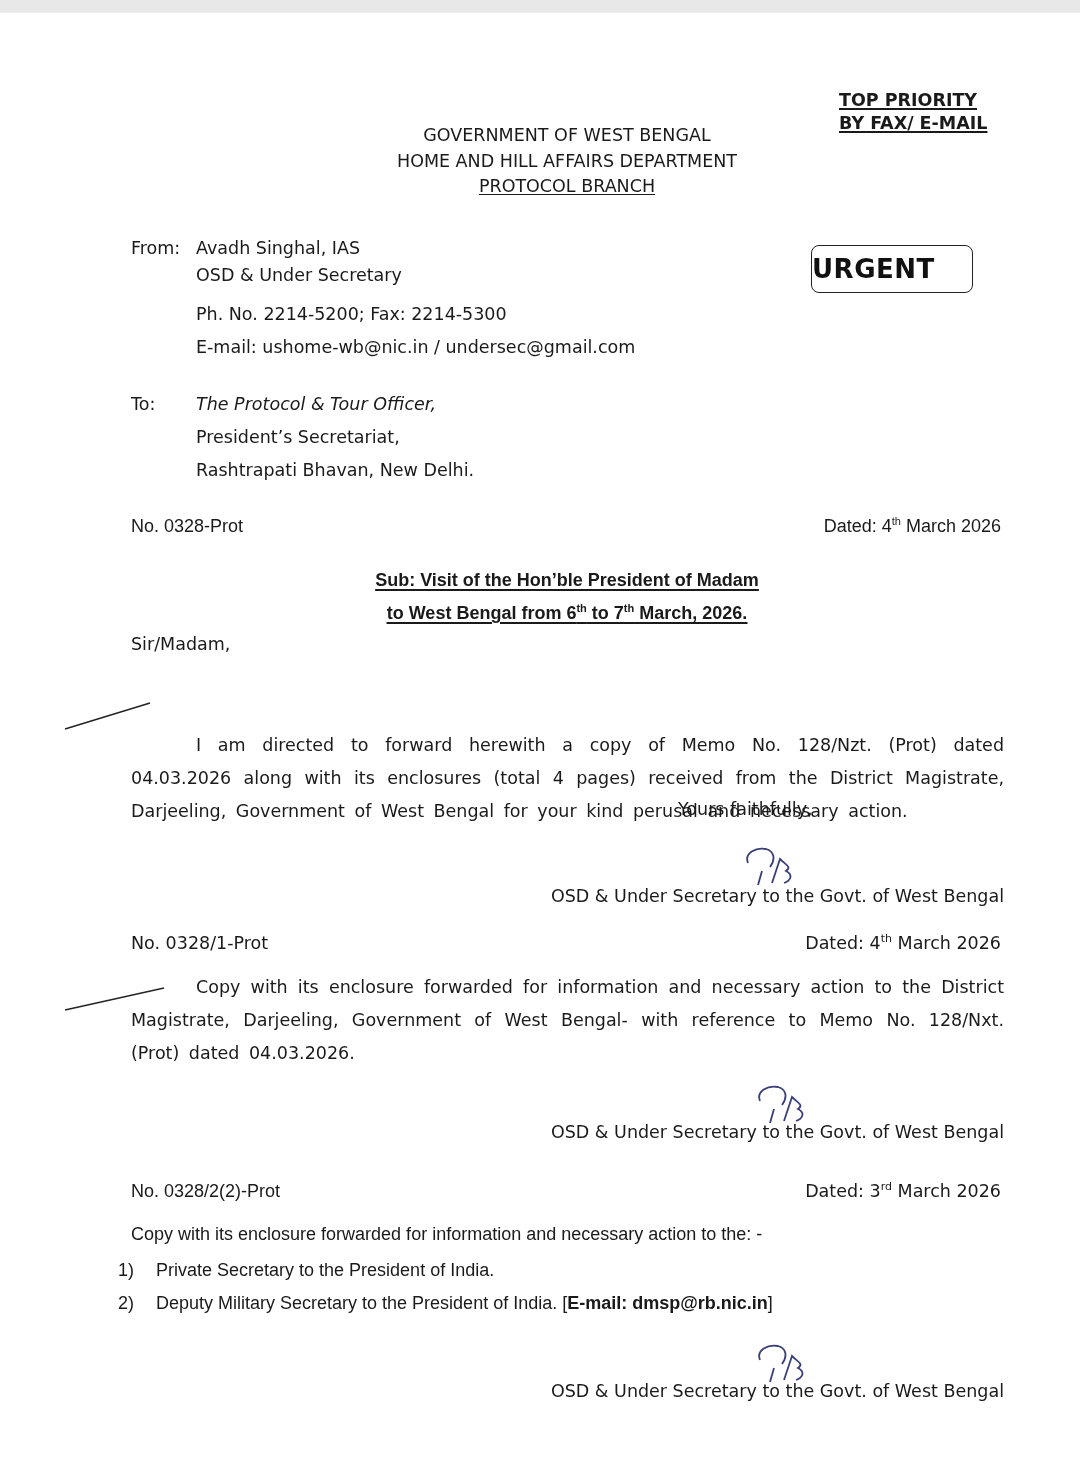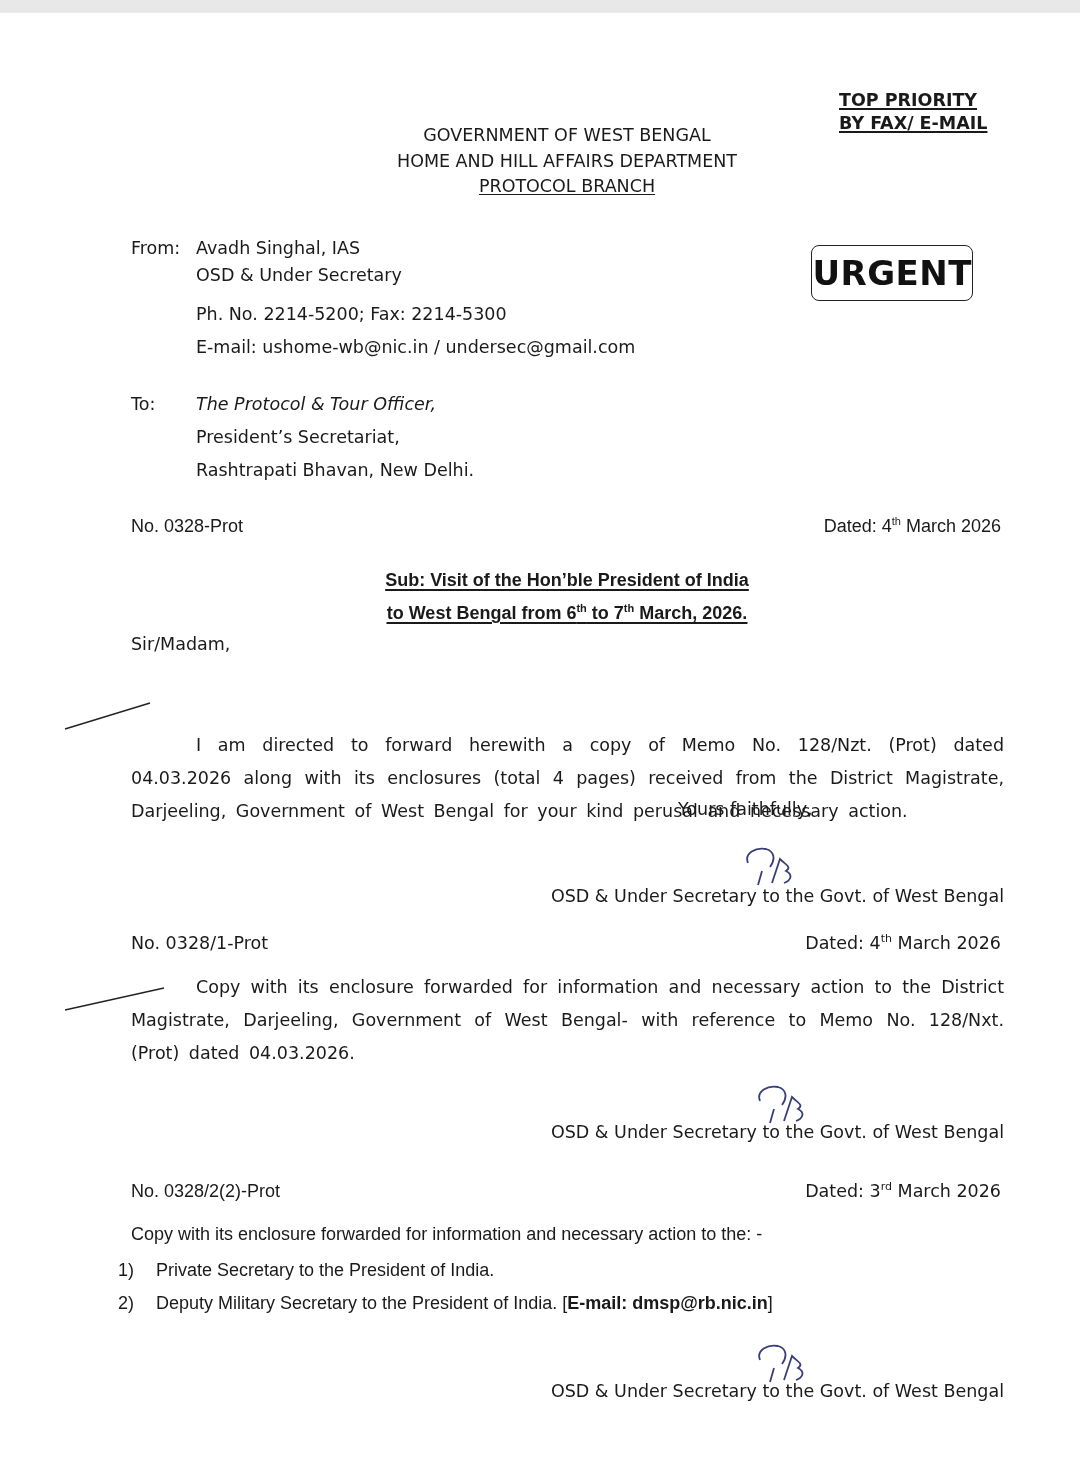--- a/index.html
+++ b/index.html
@@ -8,24 +8,24 @@
     font-family: "DejaVu Sans", sans-serif; color: #1a1a1a; font-size: 17.5px;
   }
   .topbar { position: absolute; left: 0; top: 0; width: 1080px; height: 12px; background: #e8e8e8; border-bottom: 1px solid #ededed; }
   .abs { position: absolute; white-space: nowrap; }
   .priority { left: 839px; top: 58px; font-weight: bold; font-size: 17.5px; line-height: 23px; text-decoration: underline; text-decoration-thickness: 2px; text-underline-offset: 2px; margin-top: 31px; }
   .header { left: 0; width: 1134px; top: 123px; text-align: center; font-size: 17.5px; line-height: 25.5px; }
   .header .u { text-decoration: underline; text-underline-offset: 2px; }
   .lbl { left: 131px; }
   .ind { left: 196px; }
   .urgent-box {
-    position: absolute; left: 811px; top: 245px; width: 162px; height: 56px;
+    position: absolute; left: 811px; top: 245px; width: 162px; height: 48px;
     border: 1.5px solid #222; border-radius: 8px; box-sizing: border-box;
-    display: flex; align-items: center; justify-content: flex-end;
-    font-weight: bold; font-size: 34px; letter-spacing: 0.5px; color: #111;
+    display: flex; align-items: center; justify-content: flex-start;
+    font-weight: bold; font-size: 26px; letter-spacing: 0.5px; color: #111;
   }
   .right { right: 79px; }
   .subject { left: 0; width: 1134px; text-align: center; font-weight: bold; font-family: "Liberation Sans", sans-serif; font-size: 18px; line-height: 33px; top: 564px; }
   .subject span { text-decoration: underline; text-underline-offset: 3px; text-decoration-thickness: 1.5px; }
   .para { position: absolute; left: 131px; width: 873px; text-align: justify; text-align-last: left; line-height: 33px; font-size: 17.5px; }
   .para .indent { display: inline-block; width: 65px; }
   .para.wide { word-spacing: 4px; }
   .sig-line { right: 76px; }
   .stroke { position: absolute; }
   .narrow { font-family: "Liberation Sans", sans-serif; font-size: 18px; }
@@ -64,21 +64,21 @@
 <div class="abs ind" style="top:394px;font-style:italic;">The Protocol &amp; Tour Officer,</div>
 <div class="abs ind" style="top:427px;">President’s Secretariat,</div>
 <div class="abs ind" style="top:460px;">Rashtrapati Bhavan, New Delhi.</div>
 
 <div class="abs lbl narrow" style="top:516px;">No. 0328-Prot</div>
 <div class="abs right narrow" style="top:516px;">
   <span>Dated: 4</span><sup>th</sup><span> March 2026</span>
 </div>
 
 <div class="abs subject">
-  <div><span>Sub: Visit of the Hon’ble President of India</span></div>
+  <div><span>Sub: Visit of the Hon’ble President of Madam</span></div>
   <div><span><span> to West Bengal from 6</span><sup>th</sup><span> to 7</span><sup>th</sup><span> March, 2026.</span></span></div>
 </div>
 
 <div class="abs lbl" style="top:634px;">Sir/Madam,</div>
 
 <svg class="stroke" style="left:60px; top:698px;" width="95" height="36">
   <line x1="5" y1="31" x2="90" y2="5" stroke="#222" stroke-width="1.4"></line>
 </svg>
 
 <div class="para wide" style="top:684px;margin-top:45px;">

